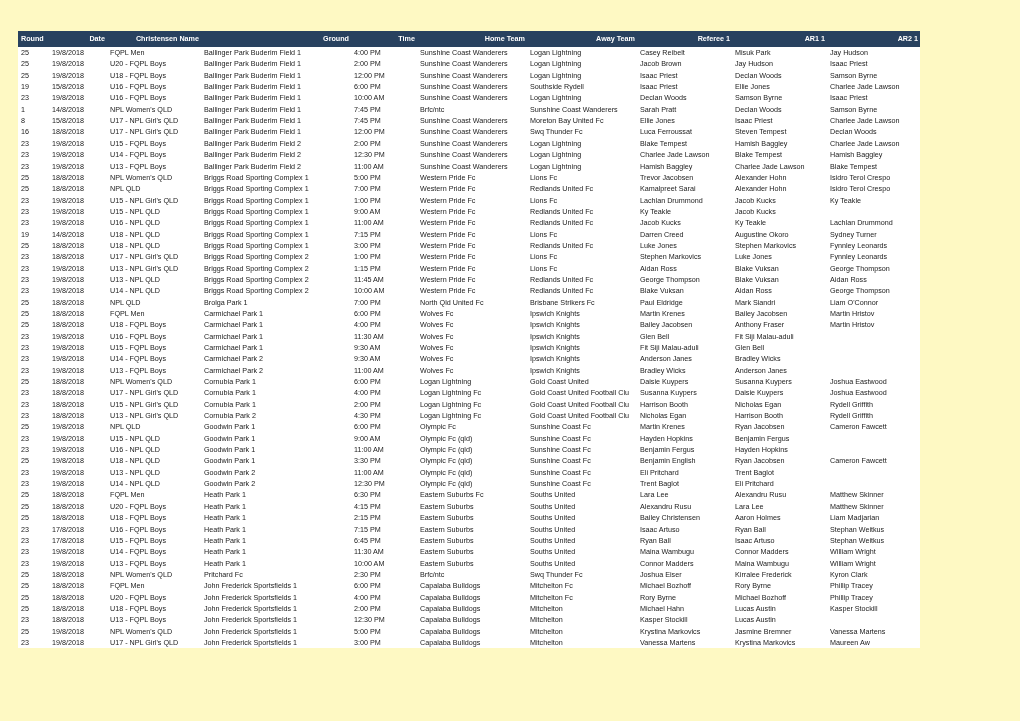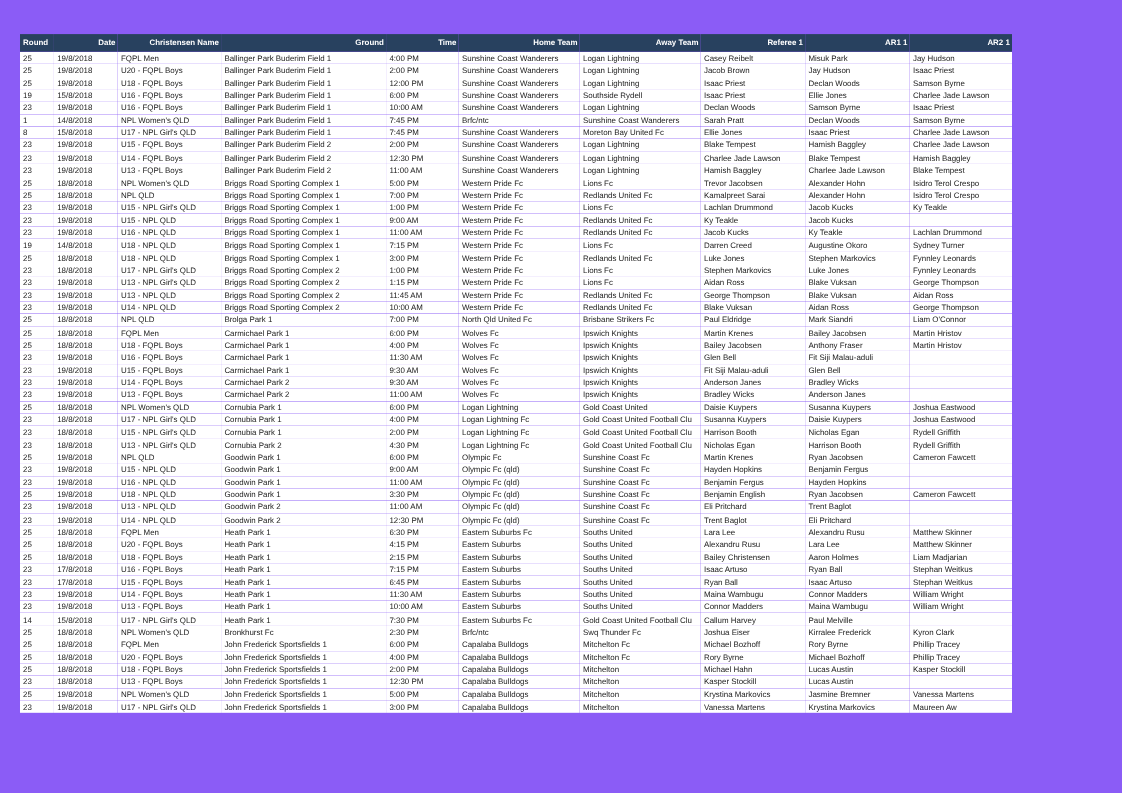--- a/index.html
+++ b/index.html
@@ -14,21 +14,21 @@
     font-family: "Liberation Sans", sans-serif;
     color: #1a1a1a;
     overflow: hidden;
   }
   #sheet {
     position: absolute;
     left: 0;
     top: 0;
     width: 1020px;
     height: 721px;
-    background: #8b5cf6;
+    background: #fef9c3;
   }
   table.fixtures {
     position: absolute;
     left: 18px;
     top: 31px;
     border-collapse: collapse;
     table-layout: fixed;
     width: 902px;
     font-size: 7.2px;
     line-height: 1;
@@ -182,20 +182,32 @@
           <td>U17 - NPL Girl's QLD</td>
           <td>Ballinger Park Buderim Field 1</td>
           <td>7:45 PM</td>
           <td>Sunshine Coast Wanderers</td>
           <td>Moreton Bay United Fc</td>
           <td>Ellie Jones</td>
           <td>Isaac Priest</td>
           <td>Charlee Jade Lawson</td>
         </tr>
         <tr>
+          <td class="num">16</td>
+          <td>18/8/2018</td>
+          <td>U17 - NPL Girl's QLD</td>
+          <td>Ballinger Park Buderim Field 1</td>
+          <td>12:00 PM</td>
+          <td>Sunshine Coast Wanderers</td>
+          <td>Swq Thunder Fc</td>
+          <td>Luca Ferroussat</td>
+          <td>Steven Tempest</td>
+          <td>Declan Woods</td>
+        </tr>
+        <tr>
           <td class="num">23</td>
           <td>19/8/2018</td>
           <td>U15 - FQPL Boys</td>
           <td>Ballinger Park Buderim Field 2</td>
           <td>2:00 PM</td>
           <td>Sunshine Coast Wanderers</td>
           <td>Logan Lightning</td>
           <td>Blake Tempest</td>
           <td>Hamish Baggley</td>
           <td>Charlee Jade Lawson</td>
@@ -638,36 +650,24 @@
           <td>U13 - FQPL Boys</td>
           <td>Heath Park 1</td>
           <td>10:00 AM</td>
           <td>Eastern Suburbs</td>
           <td>Souths United</td>
           <td>Connor Madders</td>
           <td>Maina Wambugu</td>
           <td>William Wright</td>
         </tr>
         <tr>
-          <td class="num">14</td>
-          <td>15/8/2018</td>
-          <td>U17 - NPL Girl's QLD</td>
-          <td>Heath Park 1</td>
-          <td>7:30 PM</td>
-          <td>Eastern Suburbs Fc</td>
-          <td>Gold Coast United Football Clu</td>
-          <td>Callum Harvey</td>
-          <td>Paul Melville</td>
-          <td></td>
-        </tr>
-        <tr>
           <td class="num">25</td>
           <td>18/8/2018</td>
           <td>NPL Women's QLD</td>
-          <td>Bronkhurst Fc</td>
+          <td>Pritchard Fc</td>
           <td>2:30 PM</td>
           <td>Brfc/ntc</td>
           <td>Swq Thunder Fc</td>
           <td>Joshua Eiser</td>
           <td>Kirralee Frederick</td>
           <td>Kyron Clark</td>
         </tr>
         <tr>
           <td class="num">25</td>
           <td>18/8/2018</td>

